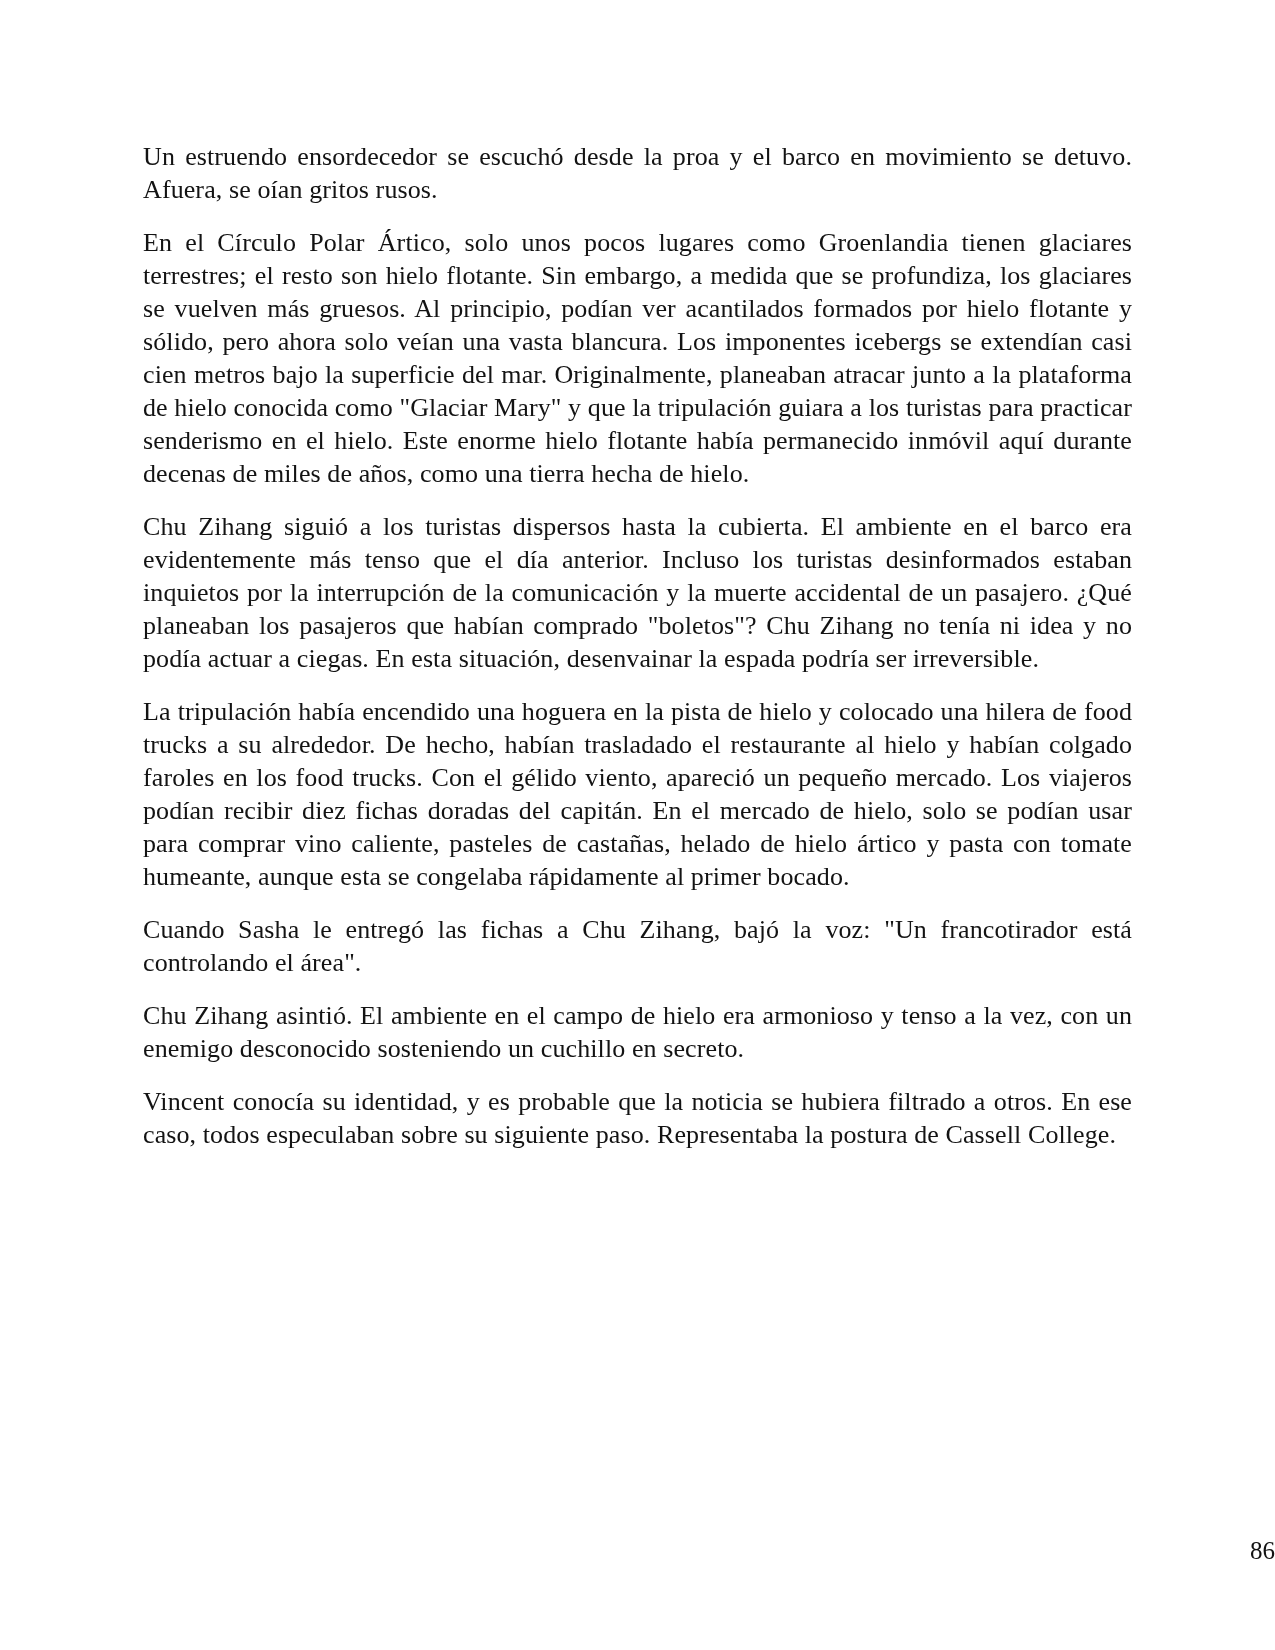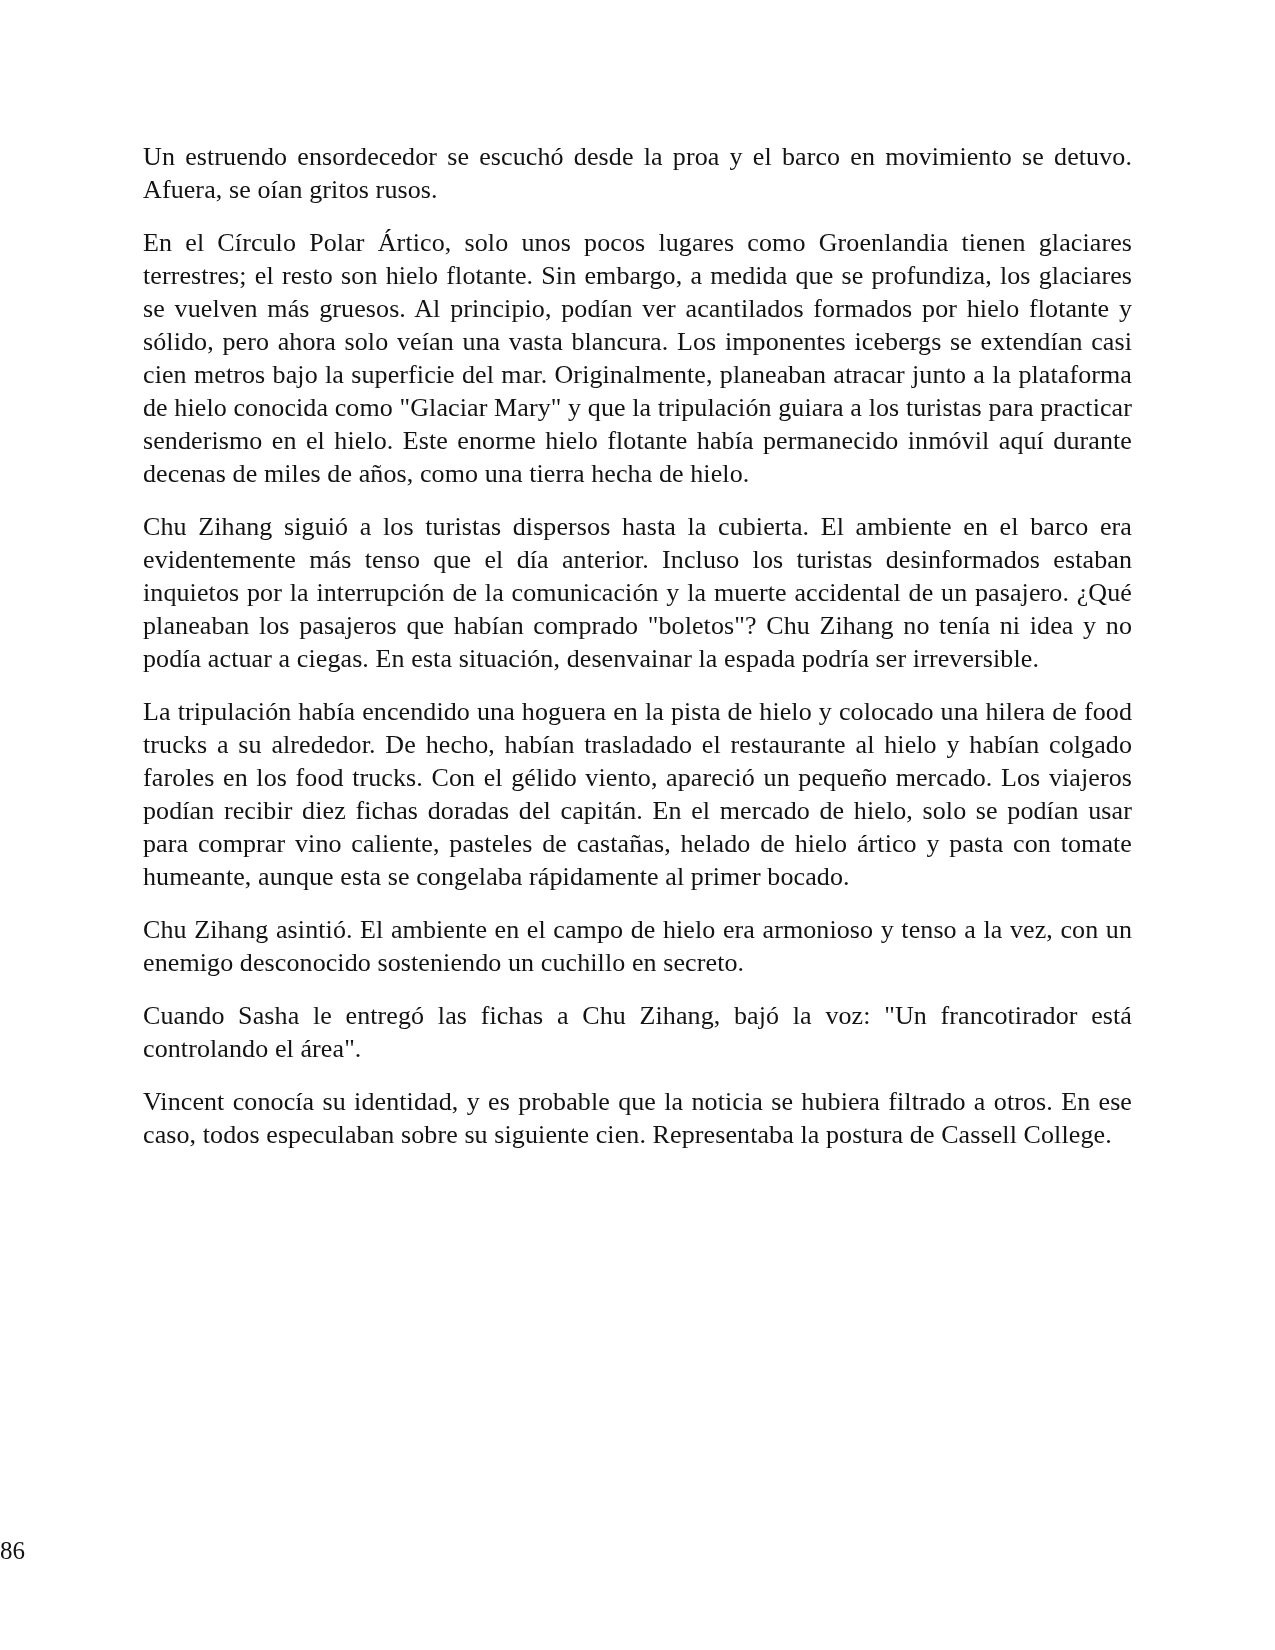--- a/index.html
+++ b/index.html
@@ -23,32 +23,32 @@
     line-height: 33px;
     text-align: justify;
     text-justify: inter-word;
     letter-spacing: 0.1px;
   }
   .page-number {
     position: absolute;
     left: 0;
     right: 0;
     top: 1537px;
-    text-align: left;
+    text-align: right;
     font-size: 25px;
     color: #131313;
   }
 </style>
 </head>
 <body>
 
 <main class="page">
   <section class="body-text">
     <p>Un estruendo ensordecedor se escuchó desde la proa y el barco en movimiento se detuvo. Afuera, se oían gritos rusos.</p>
     <p>En el Círculo Polar Ártico, solo unos pocos lugares como Groenlandia tienen glaciares terrestres; el resto son hielo flotante. Sin embargo, a medida que se profundiza, los glaciares se vuelven más gruesos. Al principio, podían ver acantilados formados por hielo flotante y sólido, pero ahora solo veían una vasta blancura. Los imponentes icebergs se extendían casi cien metros bajo la superficie del mar. Originalmente, planeaban atracar junto a la plataforma de hielo conocida como "Glaciar Mary" y que la tripulación guiara a los turistas para practicar senderismo en el hielo. Este enorme hielo flotante había permanecido inmóvil aquí durante decenas de miles de años, como una tierra hecha de hielo.</p>
     <p>Chu Zihang siguió a los turistas dispersos hasta la cubierta. El ambiente en el barco era evidentemente más tenso que el día anterior. Incluso los turistas desinformados estaban inquietos por la interrupción de la comunicación y la muerte accidental de un pasajero. ¿Qué planeaban los pasajeros que habían comprado "boletos"? Chu Zihang no tenía ni idea y no podía actuar a ciegas. En esta situación, desenvainar la espada podría ser irreversible.</p>
     <p>La tripulación había encendido una hoguera en la pista de hielo y colocado una hilera de food trucks a su alrededor. De hecho, habían trasladado el restaurante al hielo y habían colgado faroles en los food trucks. Con el gélido viento, apareció un pequeño mercado. Los viajeros podían recibir diez fichas doradas del capitán. En el mercado de hielo, solo se podían usar para comprar vino caliente, pasteles de castañas, helado de hielo ártico y pasta con tomate humeante, aunque esta se congelaba rápidamente al primer bocado.</p>
+    <p>Cuando Sasha le entregó las fichas a Chu Zihang, bajó la voz: "Un francotirador está controlando el área".</p>
     <p>Chu Zihang asintió. El ambiente en el campo de hielo era armonioso y tenso a la vez, con un enemigo desconocido sosteniendo un cuchillo en secreto.</p>
-    <p>Cuando Sasha le entregó las fichas a Chu Zihang, bajó la voz: "Un francotirador está controlando el área".</p>
-    <p>Vincent conocía su identidad, y es probable que la noticia se hubiera filtrado a otros. En ese caso, todos especulaban sobre su siguiente cien. Representaba la postura de Cassell College.</p>
+    <p>Vincent conocía su identidad, y es probable que la noticia se hubiera filtrado a otros. En ese caso, todos especulaban sobre su siguiente paso. Representaba la postura de Cassell College.</p>
   </section>
   <div class="page-number">86</div>
 </main>
 
 </body></html>

